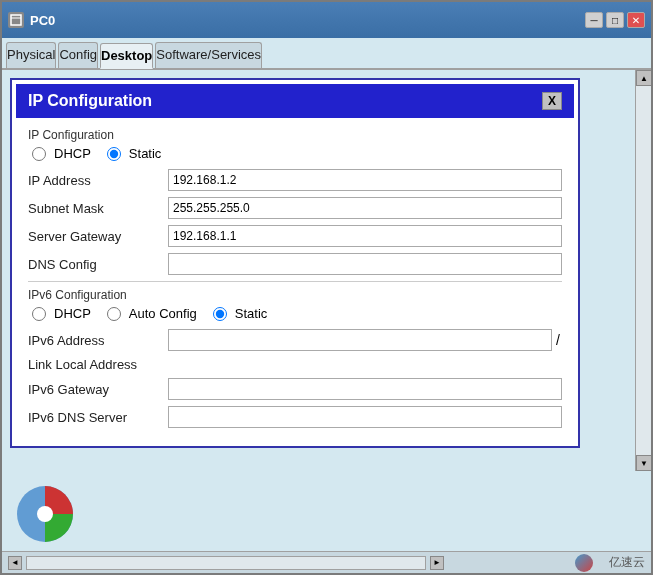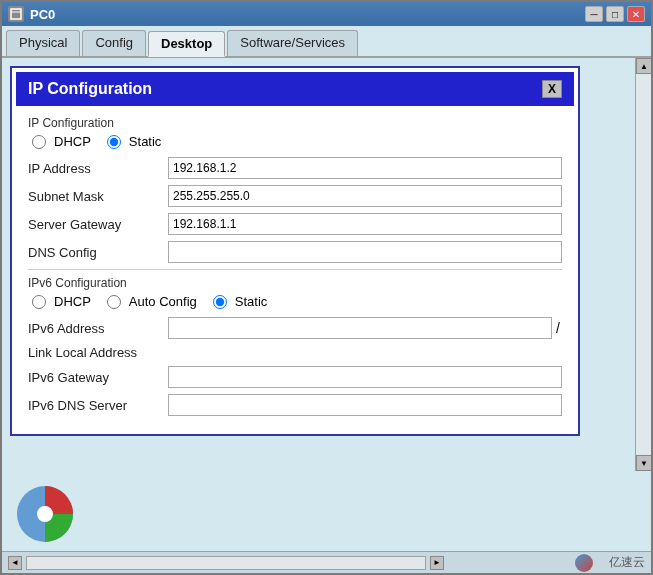--- a/index.html
+++ b/index.html
@@ -17,21 +17,21 @@
       width: 653px;
       height: 575px;
       background: #d4e8f0;
       border: 2px solid #7b7b7b;
       display: flex;
       flex-direction: column;
     }
 
     .title-bar {
       background: linear-gradient(to bottom, #4a7eb5, #3a6ea5);
-      height: 24px;
+      height: 36px;
       display: flex;
       align-items: center;
       padding: 4px 6px;
       gap: 6px;
       flex-shrink: 0;
     }
 
     .title-bar-icon {
       width: 16px;
       height: 16px;
@@ -77,21 +77,21 @@
     
     .tab-bar {
       background: #d4e8f0;
       display: flex;
       padding: 4px 4px 0 4px;
       flex-shrink: 0;
       border-bottom: 2px solid #a0a0a0;
     }
 
     .tab {
-      padding: 4px 12px;
+      padding: 4px 0;
       border: 1px solid #a0a0a0;
       border-bottom: none;
       background: #c8d8e0;
       cursor: pointer;
       font-size: 13px;
       margin-right: 2px;
       border-radius: 3px 3px 0 0;
       color: #222;
     }
 

